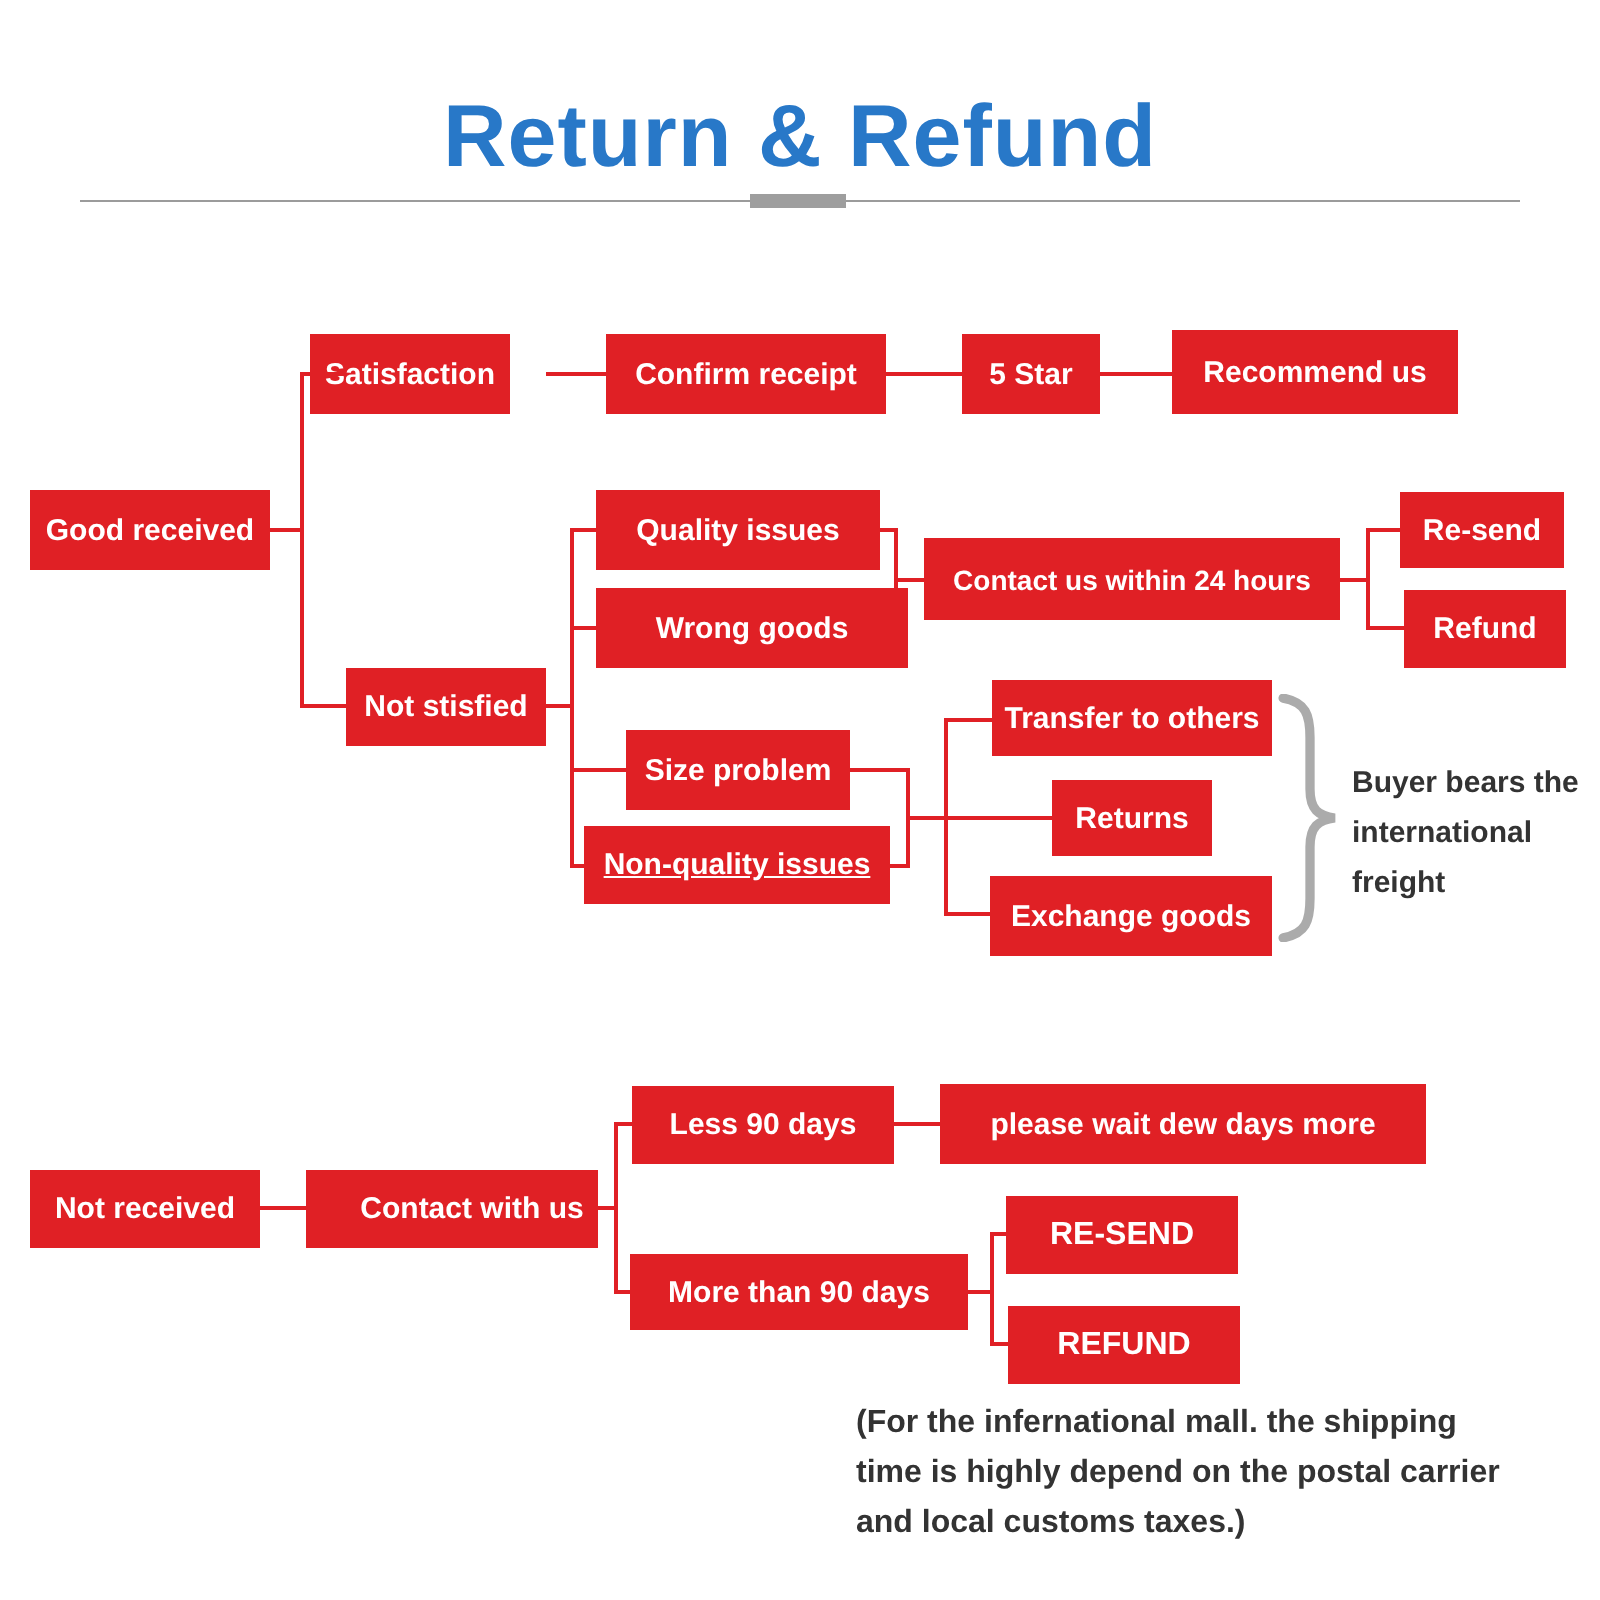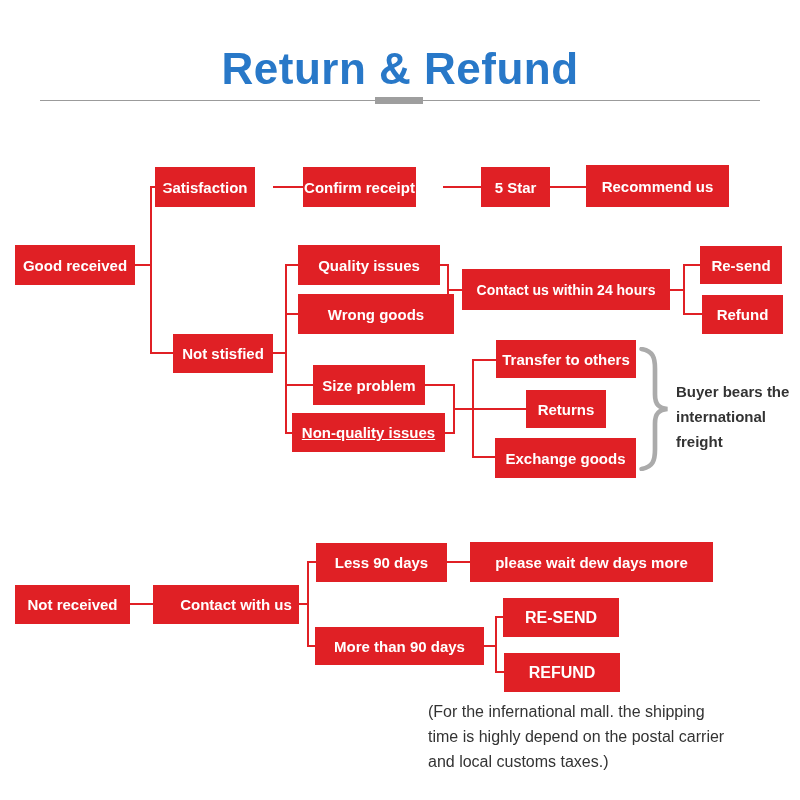--- a/index.html
+++ b/index.html
@@ -25,35 +25,35 @@
   }
   .node.sm{font-size:14px;}
   .line{position:absolute; background:var(--red);}
   .brace{position:absolute; left:638px; top:347px;}
   .brace-note{
     position:absolute; left:676px; top:379px; color:var(--note-color);
     font-size:15px; font-weight:700; line-height:25px; white-space:nowrap;
   }
   .footnote{
     position:absolute; left:428px; top:699px; color:var(--note-color);
-    font-size:16px; font-weight:400; line-height:25px; white-space:nowrap;
+    font-size:16px; font-weight:700; line-height:25px; white-space:nowrap;
   }
 </style>
 </head>
 <body>
 
 <div id="stage">
 
   <div class="title">Return &amp; Refund</div>
   <div class="rule-thin"></div>
   <div class="rule-thick"></div>
 
   <div class="node" style="left:15px;top:245px;width:120px;height:40px;">Good received</div>
   <div class="node" style="left:155px;top:167px;width:100px;height:40px;">Satisfaction</div>
-  <div class="node" style="left:303px;top:167px;width:113px;height:40px;">Confirm receipt</div>
+  <div class="node" style="left:303px;top:167px;width:140px;height:40px;">Confirm receipt</div>
   <div class="node" style="left:481px;top:167px;width:69px;height:40px;">5 Star</div>
   <div class="node" style="left:586px;top:165px;width:143px;height:42px;">Recommend us</div>
   <div class="node" style="left:173px;top:334px;width:100px;height:39px;">Not stisfied</div>
 
   <div class="line" style="left:135px;top:264px;width:15px;height:2px;"></div>
   <div class="line" style="left:150px;top:186px;width:2px;height:168px;"></div>
   <div class="line" style="left:150px;top:186px;width:23px;height:2px;"></div>
   <div class="line" style="left:150px;top:352px;width:23px;height:2px;"></div>
   <div class="line" style="left:273px;top:186px;width:30px;height:2px;"></div>
   <div class="line" style="left:443px;top:186px;width:38px;height:2px;"></div>

